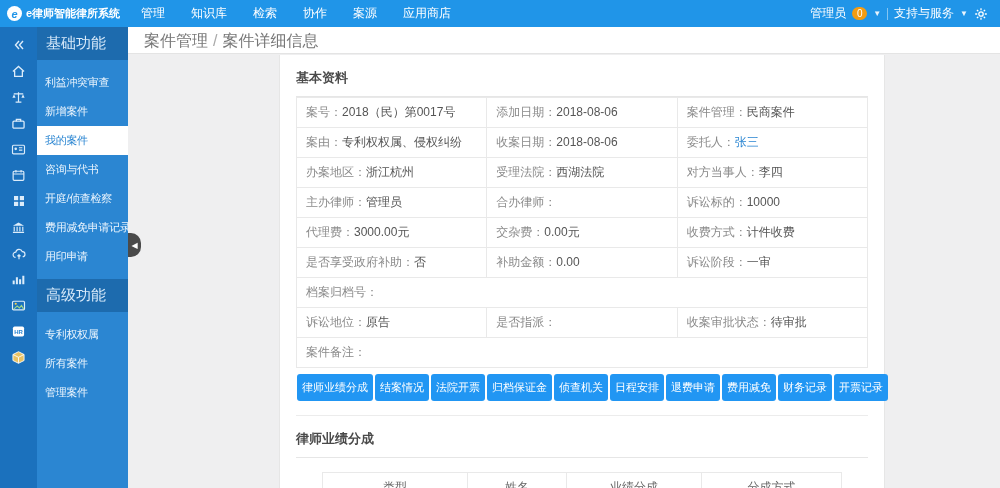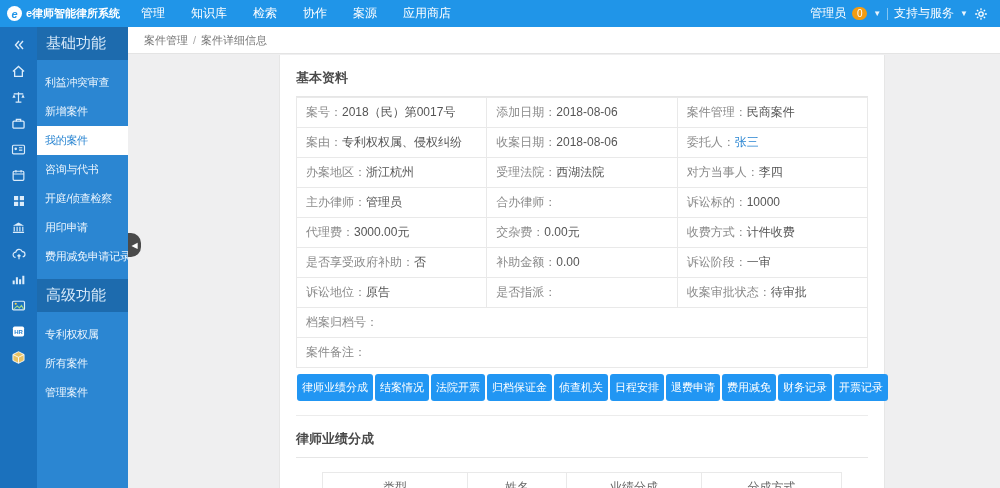--- a/index.html
+++ b/index.html
@@ -26,21 +26,21 @@
   .sb-header{background:#1d6bae;padding:7px 9px;font-size:15px;color:#d8eafa;white-space:nowrap;}
   .sb-items{padding:8px 0;}
   .sb-item{padding:7px 2px 7px 8px;font-size:11px;cursor:pointer;white-space:nowrap;overflow:hidden;letter-spacing:-0.3px;}
   .sb-item.active{background:#fff;color:#2b86d2;}
 
   
   .collapse-tab{position:absolute;left:128px;top:233px;width:13px;height:24px;background:#4a4a4a;color:#fff;border-radius:0 10px 10px 0;display:flex;align-items:center;justify-content:center;font-size:8px;cursor:pointer;z-index:6;}
 
   
   .main{position:absolute;top:27px;left:128px;width:872px;height:461px;}
-  .breadcrumb{height:27px;background:#fff;line-height:27px;padding-left:16px;color:#777;border-bottom:1px solid #e4e4e4;font-size:11px;}
+  .breadcrumb{height:27px;background:#fff;line-height:27px;padding-left:16px;color:#777;border-bottom:1px solid #e4e4e4;font-size:16px;}
   .bc-sep{margin:0 5px;color:#aaa;}
   .content{position:absolute;top:28px;left:0;right:0;bottom:0;background:#efeff0;overflow:hidden;padding-left:36px;}
   .card{margin:0 115px;background:#fff;height:100%;padding:14px 16px 0 16px;border-left:1px solid #e6e6e6;border-right:1px solid #e6e6e6;}
 
   .sec-title{font-size:13px;font-weight:bold;color:#4a4a4a;padding-bottom:9px;border-bottom:1px solid #e6e6e6;}
 
   .info-table{width:100%;border-collapse:collapse;table-layout:fixed;}
   .info-table td{border:1px solid #e9e9e9;padding:6px 9px;font-size:12px;height:27px;white-space:nowrap;overflow:hidden;}
   .info-table .lab{color:#8a8a8a;}
   .info-table .val{color:#555;}
@@ -175,22 +175,22 @@
 
 <div class="sidebar">
   <div>
       <div class="sb-header">基础功能</div>
       <div class="sb-items">
         <div class="sb-item">利益冲突审查</div>
         <div class="sb-item">新增案件</div>
         <div class="sb-item active">我的案件</div>
         <div class="sb-item">咨询与代书</div>
         <div class="sb-item">开庭/侦查检察</div>
+        <div class="sb-item">费用减免申请记录</div>
         <div class="sb-item">用印申请</div>
-        <div class="sb-item">费用减免申请记录</div>
       </div>
       <div class="sb-header">高级功能</div>
       <div class="sb-items">
         <div class="sb-item">专利权权属</div>
         <div class="sb-item">所有案件</div>
         <div class="sb-item">管理案件</div>
       </div>
     </div>
 </div>
 
@@ -229,26 +229,26 @@
               <td><span class="lab">代理费：</span><span class="val">3000.00元</span></td>
               <td><span class="lab">交杂费：</span><span class="val">0.00元</span></td>
               <td><span class="lab">收费方式：</span><span class="val">计件收费</span></td>
             </tr>
             <tr>
               <td><span class="lab">是否享受政府补助：</span><span class="val">否</span></td>
               <td><span class="lab">补助金额：</span><span class="val">0.00</span></td>
               <td><span class="lab">诉讼阶段：</span><span class="val">一审</span></td>
             </tr>
             <tr>
+              <td colspan="3"><span class="lab">档案归档号：</span><span class="val"></span></td>
+            </tr>
+            <tr>
               <td><span class="lab">诉讼地位：</span><span class="val">原告</span></td>
               <td><span class="lab">是否指派：</span><span class="val"></span></td>
               <td><span class="lab">收案审批状态：</span><span class="val">待审批</span></td>
-            </tr>
-            <tr>
-              <td colspan="3"><span class="lab">档案归档号：</span><span class="val"></span></td>
             </tr>
             <tr>
               <td colspan="3"><span class="lab">案件备注：</span><span class="val"></span></td>
             </tr>
           </tbody>
       </table>
 
       <div class="action-bar"><button class="act-btn">律师业绩分成</button><button class="act-btn">结案情况</button><button class="act-btn">法院开票</button><button class="act-btn">归档保证金</button><button class="act-btn">侦查机关</button><button class="act-btn">日程安排</button><button class="act-btn">退费申请</button><button class="act-btn">费用减免</button><button class="act-btn">财务记录</button><button class="act-btn">开票记录</button></div>
 
       <div class="perf-section">

